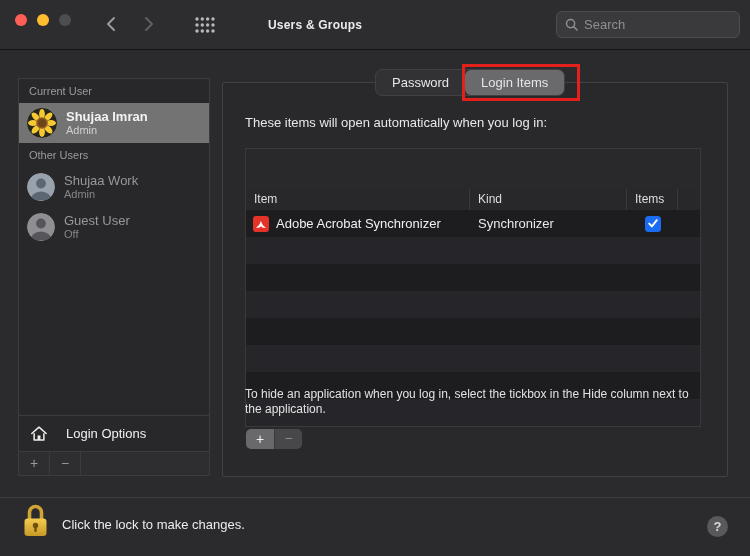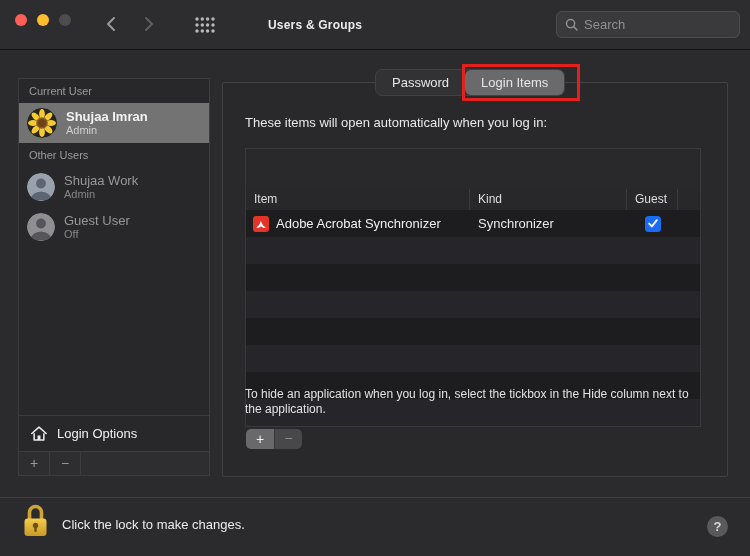--- a/index.html
+++ b/index.html
@@ -55,21 +55,21 @@
   }
   .user-row.selected { background:#737373; }
   .user-row .avatar { width:30px; height:30px; border-radius:50%; overflow:hidden; flex:none; }
   .user-row.dim .avatar { width:28px; height:28px; }
   .u-name { font-size:13px; font-weight:bold; color:#f3f3f5; line-height:15px; }
   .u-role { font-size:11px; color:#cfcfd1; line-height:13px; }
   .user-row.dim .u-name { color:#98989a; font-weight:normal; }
   .user-row.dim .u-role { color:#86868a; }
   .login-options {
     margin-top:auto; height:36px; border-top:1px solid #3c3c3e;
-    display:flex; align-items:center; gap:9px; padding:0 11px;
+    display:flex; align-items:center; gap:18px; padding:0 11px;
     font-size:13px; color:#f0f0f2;
   }
   .sidebar-strip {
     position:absolute; left:18px; top:452px; width:192px; height:24px;
     background:#2e2e30; border:1px solid #3c3c3e; border-top:none; display:flex;
   }
   .strip-btn {
     width:31px; height:100%; text-align:center; line-height:22px;
     color:#98989a; font-size:14px; border-right:1px solid #3c3c3e;
   }
@@ -293,21 +293,21 @@
     <span class="tab selected">Login Items</span>
   </div>
   <div class="annotation-box"></div>
 
   <div class="intro">These items will open automatically when you log in:</div>
 
   <div class="login-table">
     <div class="thead">
       <span class="th c-item">Item</span>
       <span class="th c-kind">Kind</span>
-      <span class="th c-hide">Guest</span>
+      <span class="th c-hide">Items</span>
       <span class="th c-fill"></span>
     </div>
     <div class="tbody">
       <div class="trow">
         <span class="cell-item">
           <span style="display:flex;">
             <svg width="16" height="16" viewBox="0 0 16 16">
               <rect width="16" height="16" rx="3" fill="#e5332a"></rect>
               <path d="M3 11.2 C5 11.1 6.9 8.2 7.9 4.8 C8.9 8.2 10.9 11.1 13 11.2 C11.2 12.3 9.9 12 8 10.2 C6.1 12 4.8 12.3 3 11.2 Z" fill="#ffffff"></path>
             </svg>

